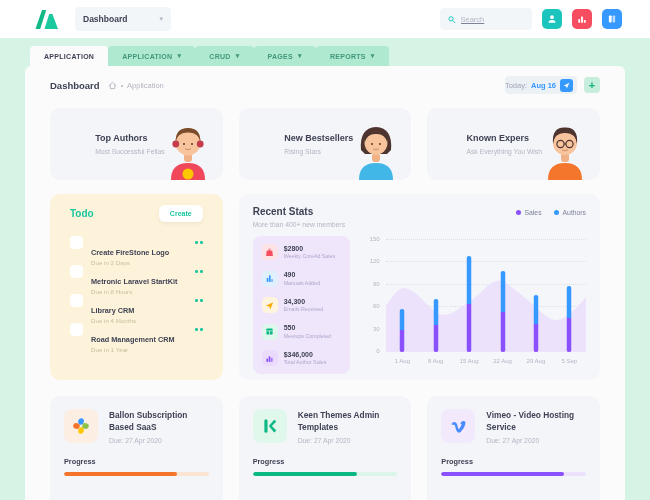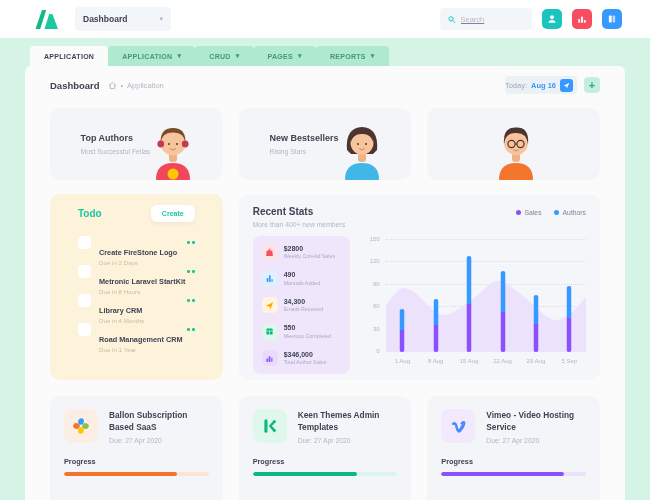--- a/index.html
+++ b/index.html
@@ -69,29 +69,29 @@
   .plus-btn {
     width:16px; height:16px; background:#C7EEDD; color:#14B380; border:none;
     border-radius:4px; font-size:11px; line-height:1; cursor:pointer;
     display:flex; align-items:center; justify-content:center; font-weight:700;
   }
   
   .grid3 { display:grid; grid-template-columns:repeat(3,1fr); gap:16px; }
   .promo-row { margin-top:10px; }
   .promo-card {
     background:#F3F5F9; border-radius:10px; height:72px; padding:0 0 0 16px;
-    display:flex; align-items:center; justify-content:center;
+    display:flex; align-items:center; justify-content:flex-end;
     overflow:hidden; cursor:pointer;
   }
   .promo-card h3 { font-size:9px; font-weight:700; color:#3F4254; }
   .promo-card p  { font-size:6.8px; color:#B5B5C3; margin-top:5px; }
   .promo-card .avatar { align-self:flex-end; margin-right:12px; }
   
   .mid-row { margin-top:14px; display:grid; grid-template-columns:calc((100% - 32px)/3) 1fr; gap:16px; }
-  .todo-card { background:#FDF3DB; border-radius:10px; height:186px; padding:11px 28px; }
+  .todo-card { background:#FDF3DB; border-radius:10px; height:186px; padding:11px 20px; }
   .todo-head { display:flex; align-items:center; justify-content:space-between; }
   .todo-title { font-size:10px; font-weight:700; color:#1BC5A0; }
   .create-btn {
     background:#fff; color:#1BC5A0; border:none; border-radius:6px;
     font-size:7px; font-weight:700; padding:5px 11px; cursor:pointer;
     box-shadow:0 2px 5px rgba(0,0,0,.05); font-family:inherit;
   }
   .todo-item { display:flex; align-items:center; gap:8px; height:29px; cursor:pointer; }
   .todo-item + .todo-item { border-top:0; }
   .todo-check {
@@ -270,20 +270,24 @@
         <rect x="19" y="33" width="8" height="9" rx="3" fill="#F0B186"></rect>
         <path d="M8 30 Q6 8 23 7 Q40 8 38 30 L34 34 L12 34 Z" fill="#4E342E"></path>
         <circle cx="23" cy="23" r="11.5" fill="#F8C49E"></circle>
         <path d="M11.5 23 Q11.5 11 23 11 Q34.5 11 34.5 23 Q32 13.5 23 14 Q14 13.5 11.5 23 Z" fill="#4E342E"></path>
         <circle cx="19" cy="24" r="1" fill="#5A3A25"></circle>
         <circle cx="27" cy="24" r="1" fill="#5A3A25"></circle>
         <path d="M20.5 29 Q23 31 25.5 29" fill="none" stroke="#C98A60" stroke-width="1" stroke-linecap="round"></path>
       </svg>
     </div>
     <div class="promo-card">
+      <div>
+        <h3>Known Expers</h3>
+        <p>Ask Everything You Wish</p>
+      </div>
       <svg class="avatar" width="46" height="60" viewBox="0 0 46 60">
         <path d="M6 60 Q6 43 23 43 Q40 43 40 60 Z" fill="#F4762D"></path>
         <rect x="19" y="33" width="8" height="9" rx="3" fill="#F0B186"></rect>
         <circle cx="23" cy="23" r="12" fill="#F8C49E"></circle>
         <path d="M11 24 Q9.5 7 23 7.5 Q36.5 7 35 24 Q33.5 12.5 23 13 Q12.5 12.5 11 24 Z" fill="#4E342E"></path>
         <circle cx="18.5" cy="24" r="3.6" fill="none" stroke="#4E342E" stroke-width="1.2"></circle>
         <circle cx="27.5" cy="24" r="3.6" fill="none" stroke="#4E342E" stroke-width="1.2"></circle>
         <line x1="22.1" y1="24" x2="23.9" y2="24" stroke="#4E342E" stroke-width="1.2"></line>
         <path d="M20.5 30 Q23 32 25.5 30" fill="none" stroke="#C98A60" stroke-width="1" stroke-linecap="round"></path>
       </svg>

